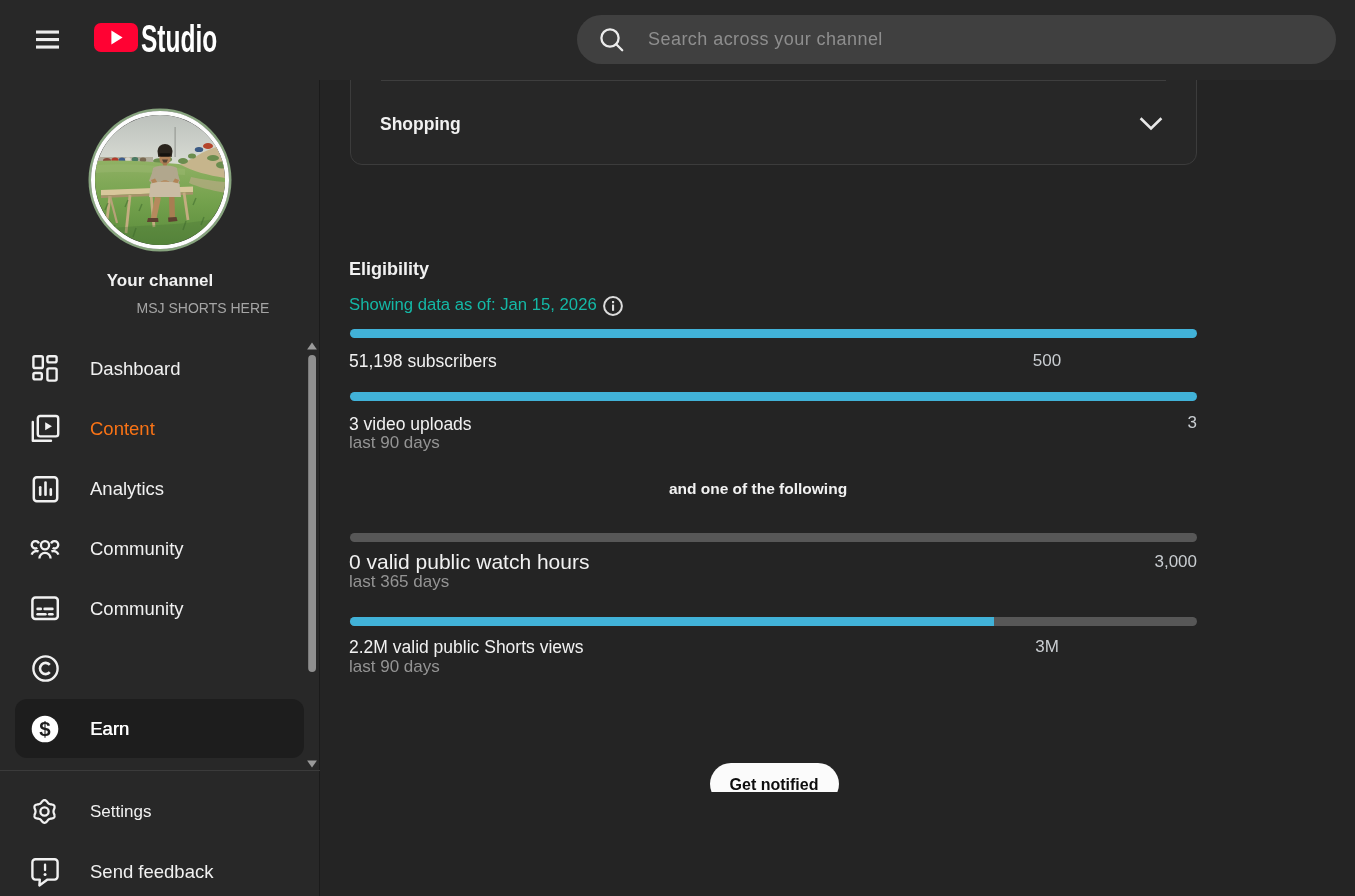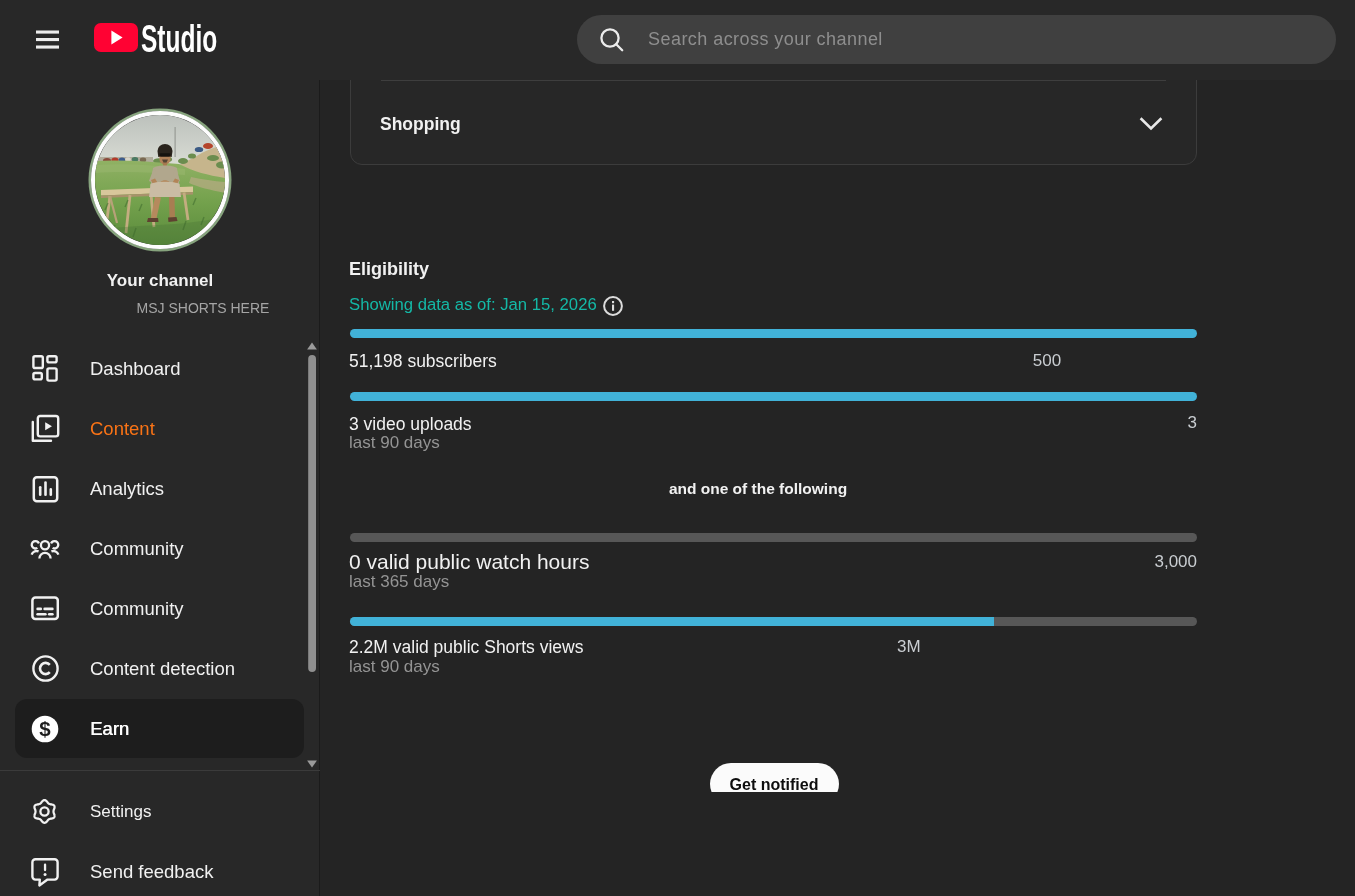--- a/index.html
+++ b/index.html
@@ -43,21 +43,21 @@
 
     <div class="abs" style="left:30px;top:452.5px;width:847px;height:9px;border-radius:4.5px;background:#575757;"></div>
     <div class="abs txt" style="left:29px;top:471px;font-size:21px;color:#f1f1f1;line-height:22px;">0 valid public watch hours</div>
     <div class="abs txt" style="left:29px;top:491px;font-size:17px;color:#949494;line-height:22px;">last 365 days</div>
     <div class="abs txt" style="left:577px;top:470.5px;width:300px;text-align:right;font-size:17px;color:#c9cdd1;line-height:22px;">3,000</div>
 
     <div class="abs" style="left:30px;top:537px;width:847px;height:9px;border-radius:4.5px;background:#575757;"></div>
     <div class="abs" style="left:30px;top:537px;width:644px;height:9px;border-radius:4.5px 0 0 4.5px;background:#41b2d8;"></div>
     <div class="abs txt" style="left:29px;top:556px;font-size:17.5px;color:#f1f1f1;line-height:22px;">2.2M valid public Shorts views</div>
     <div class="abs txt" style="left:29px;top:576px;font-size:17px;color:#949494;line-height:22px;">last 90 days</div>
-    <div class="abs txt" style="left:577px;top:555.5px;width:300px;text-align:left;font-size:17px;color:#c9cdd1;line-height:22px;">3M</div>
+    <div class="abs txt" style="left:577px;top:555.5px;width:300px;text-align:center;font-size:17px;color:#c9cdd1;line-height:22px;">3M</div>
 
 
     <div class="abs" style="left:389.5px;top:683px;width:129px;height:42px;border-radius:21px;background:#fbfbfb;">
       <div class="txt" style="text-align:center;font-size:16px;font-weight:bold;color:#0d0d0d;line-height:43.5px;">Get notified</div>
     </div>
 
     <div class="abs txt" style="left:29px;top:788.5px;font-size:16.3px;color:#909090;line-height:20px;">Future milestone</div>
     <svg class="abs" style="left:160px;top:790px;" width="20" height="21" viewBox="0 0 20 21">
       <path d="M5.6,9 V6.2 a4.2,4.2 0 0 1 8.4,0 V9" fill="none" stroke="#909090" stroke-width="2"></path>
       <rect x="2.2" y="9" width="15.2" height="10.5" rx="1.8" fill="none" stroke="#909090" stroke-width="2"></rect>
@@ -200,21 +200,20 @@
         <line x1="6.6" y1="18.2" x2="14.4" y2="18.2"></line>
         <line x1="18.2" y1="18.2" x2="21.4" y2="18.2"></line>
       </g>
     </svg>
     <div class="abs txt" style="left:90px;top:498.8px;font-size:18.5px;color:#f1f1f1;line-height:60px;">Community</div>
 
     <svg class="abs" style="left:32px;top:575px;" width="27" height="27" viewBox="0 0 27 27">
       <circle cx="13.5" cy="13.5" r="12.1" fill="none" stroke="#f1f1f1" stroke-width="2.4"></circle>
       <path d="M17.8,9.8 a5.6,5.6 0 1 0 0,7.4" fill="none" stroke="#f1f1f1" stroke-width="2.6"></path>
     </svg>
-    <div class="abs txt" style="left:90px;top:558.8px;font-size:18.5px;color:#f1f1f1;line-height:60px;">Content detection</div>
 
     <svg class="abs" style="left:31px;top:635px;" width="28" height="28" viewBox="0 0 28 28">
       <circle cx="14" cy="14" r="13.3" fill="#ffffff"></circle>
       <text x="14" y="21" font-family="Liberation Sans,sans-serif" font-size="20.5" font-weight="bold" fill="#1f1f1f" text-anchor="middle">$</text>
     </svg>
     <div class="abs txt" style="left:90px;top:618.8px;font-size:18.5px;color:#fdfdfd;line-height:60px;text-shadow:0.5px 0 0 #fdfdfd;">Earn</div>
 
     <svg class="abs" style="left:303px;top:261px;" width="16" height="428" viewBox="0 0 16 428">
       <polygon points="9,1.5 13.9,8.4 4.1,8.4" fill="#9a9a9a"></polygon>
       <rect x="5.2" y="14" width="7.8" height="317" rx="3.9" fill="#8f8f8f"></rect>

